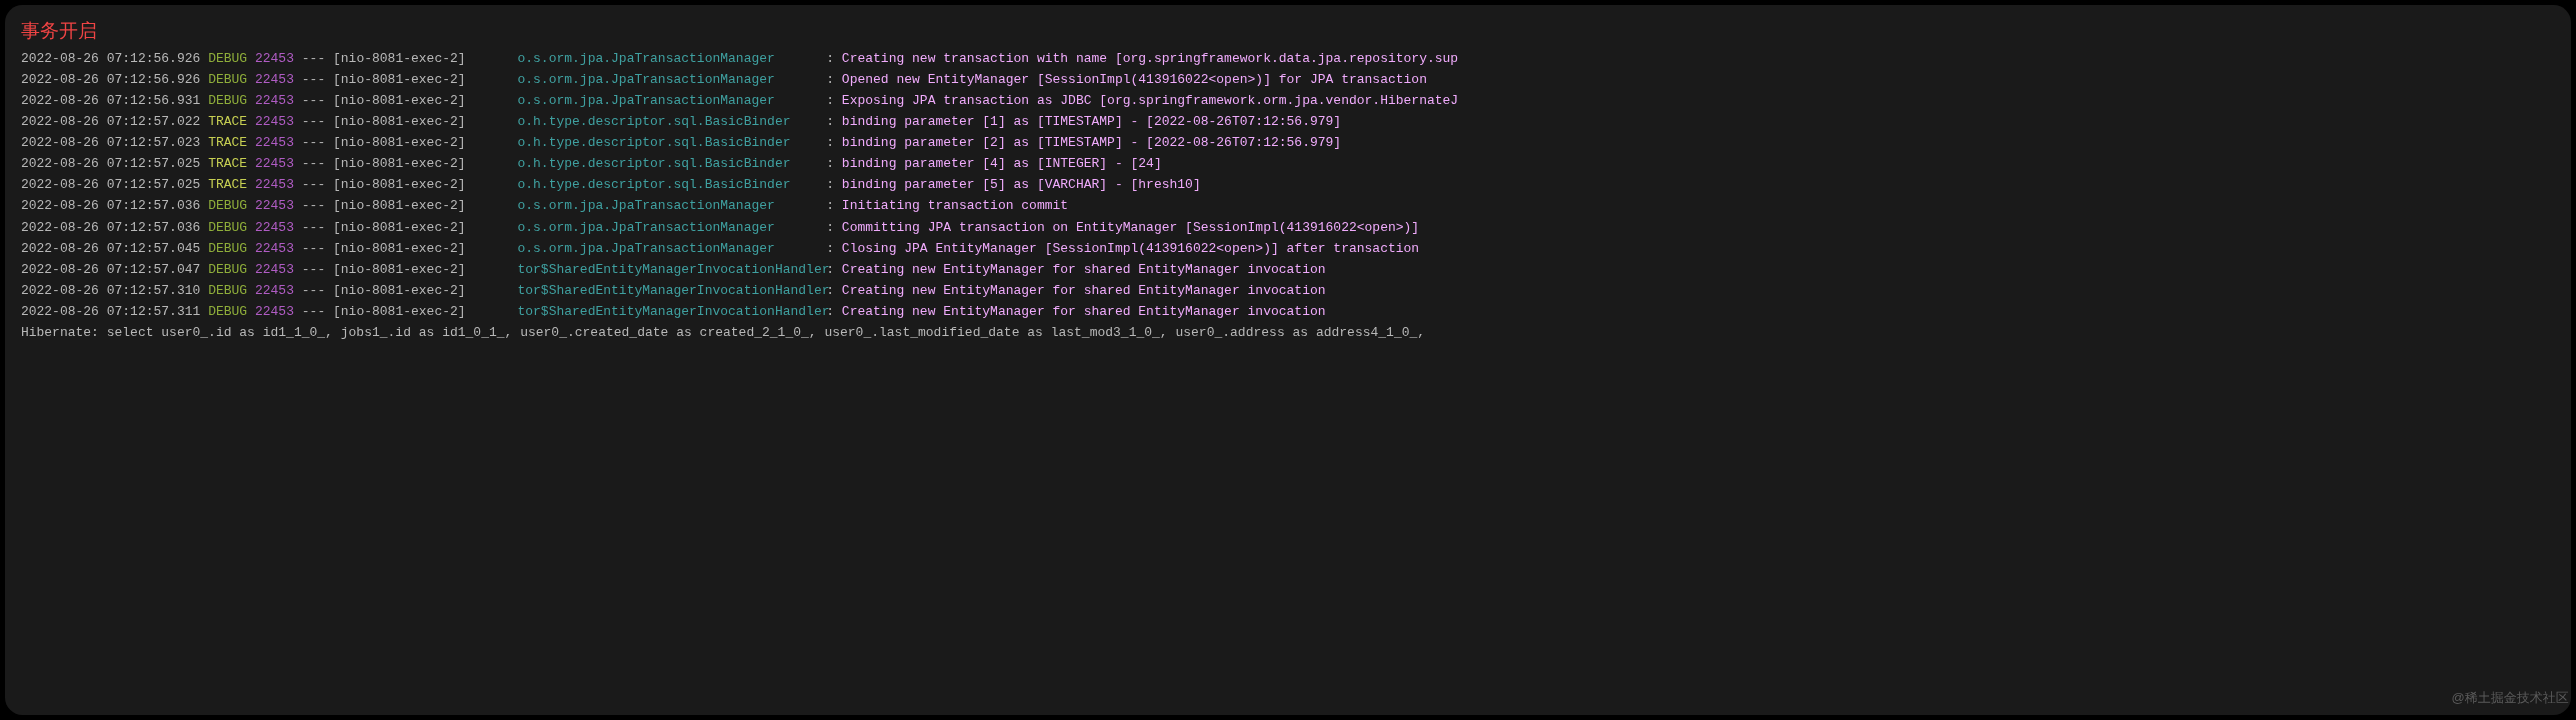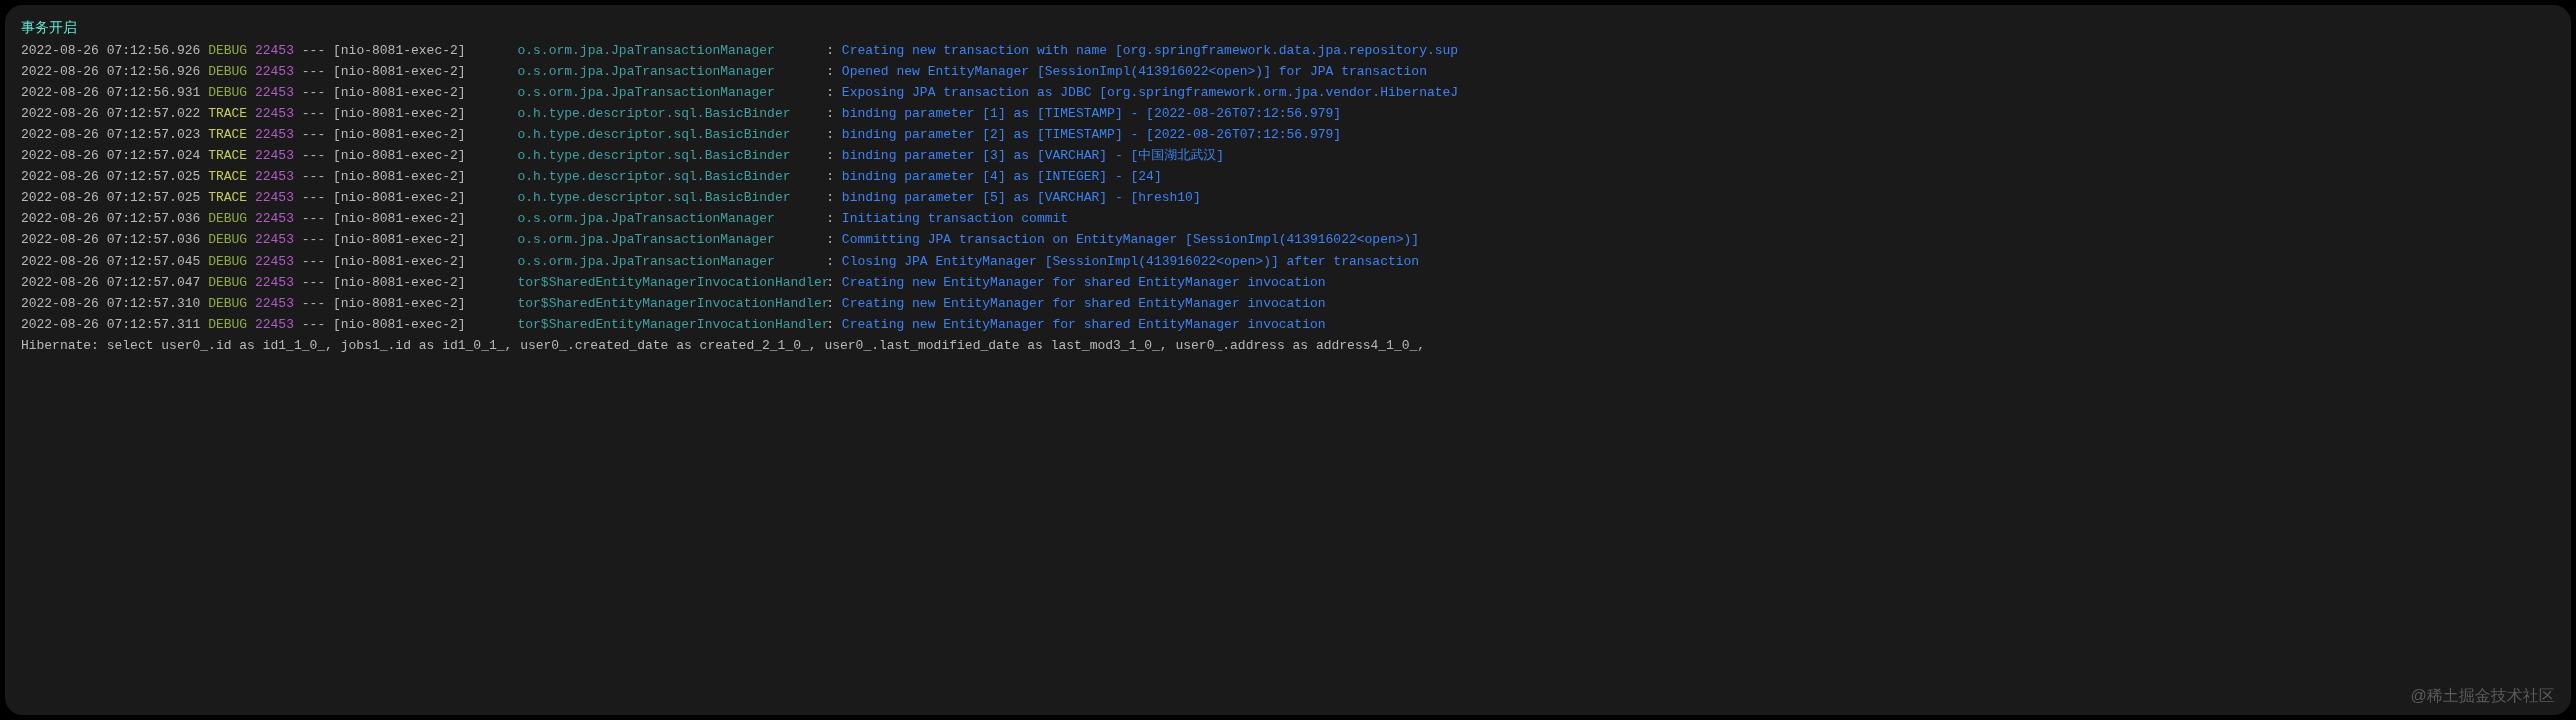--- a/index.html
+++ b/index.html
@@ -21,58 +21,57 @@
   }
   .console {
     padding: 10.5px 15.7px 10.5px 15.7px;
     white-space: nowrap;
     line-height: 1.62;
     color: #b8b8b8;
     height: 100%;
     overflow: hidden;
   }
   .heading {
-    color: #5eead4;
+    color: #ef4444;
     font-family: "PingFang SC", "Microsoft YaHei", sans-serif;
-    font-size: 14px;
+    font-size: 19px;
     margin-bottom: 1.7px;
   }
   .row { display: block; }
   .ts   { color: #b8b8b8; }
   .lvl-DEBUG { color: #8fae3a; }
   .lvl-TRACE { color: #c6cf52; }
   .pid  { color: #b05cc4; margin-top: 23px; }
   .sep  { color: #b8b8b8; }
   .thread { color: #b8b8b8; }
   .logger { color: #3fa0a0; display: inline-block; width: 301px; margin-left: 44px; }
   .colon { color: #b8b8b8; }
-  .msg  { color: #3b82f6; }
+  .msg  { color: #f0abfc; }
   .rawline { color: #b8b8b8; }
   .watermark {
     position: absolute;
-    right: 16px;
+    right: 2px;
     bottom: 8.7px;
-    font-size: 16px;
+    font-size: 13px;
     color: #5a5a5a;
     font-family: "PingFang SC", "Microsoft YaHei", sans-serif;
   }
 </style>
 </head>
 <body>
 
 <div class="console-wrap">
   <div class="console">
     <div class="heading">事务开启</div>
     <div id="log-lines">
         <div class="row"><span class="ts">2022-08-26 07:12:56.926</span> <span class="lvl-DEBUG">DEBUG</span> <span class="pid">22453</span> <span class="sep">---</span> <span class="thread">[nio-8081-exec-2]</span> <span class="logger">o.s.orm.jpa.JpaTransactionManager</span> <span class="colon">: </span><span class="msg">Creating new transaction with name [org.springframework.data.jpa.repository.sup</span></div>
         <div class="row"><span class="ts">2022-08-26 07:12:56.926</span> <span class="lvl-DEBUG">DEBUG</span> <span class="pid">22453</span> <span class="sep">---</span> <span class="thread">[nio-8081-exec-2]</span> <span class="logger">o.s.orm.jpa.JpaTransactionManager</span> <span class="colon">: </span><span class="msg">Opened new EntityManager [SessionImpl(413916022&lt;open&gt;)] for JPA transaction</span></div>
         <div class="row"><span class="ts">2022-08-26 07:12:56.931</span> <span class="lvl-DEBUG">DEBUG</span> <span class="pid">22453</span> <span class="sep">---</span> <span class="thread">[nio-8081-exec-2]</span> <span class="logger">o.s.orm.jpa.JpaTransactionManager</span> <span class="colon">: </span><span class="msg">Exposing JPA transaction as JDBC [org.springframework.orm.jpa.vendor.HibernateJ</span></div>
         <div class="row"><span class="ts">2022-08-26 07:12:57.022</span> <span class="lvl-TRACE">TRACE</span> <span class="pid">22453</span> <span class="sep">---</span> <span class="thread">[nio-8081-exec-2]</span> <span class="logger">o.h.type.descriptor.sql.BasicBinder</span> <span class="colon">: </span><span class="msg">binding parameter [1] as [TIMESTAMP] - [2022-08-26T07:12:56.979]</span></div>
         <div class="row"><span class="ts">2022-08-26 07:12:57.023</span> <span class="lvl-TRACE">TRACE</span> <span class="pid">22453</span> <span class="sep">---</span> <span class="thread">[nio-8081-exec-2]</span> <span class="logger">o.h.type.descriptor.sql.BasicBinder</span> <span class="colon">: </span><span class="msg">binding parameter [2] as [TIMESTAMP] - [2022-08-26T07:12:56.979]</span></div>
-        <div class="row"><span class="ts">2022-08-26 07:12:57.024</span> <span class="lvl-TRACE">TRACE</span> <span class="pid">22453</span> <span class="sep">---</span> <span class="thread">[nio-8081-exec-2]</span> <span class="logger">o.h.type.descriptor.sql.BasicBinder</span> <span class="colon">: </span><span class="msg">binding parameter [3] as [VARCHAR] - [中国湖北武汉]</span></div>
         <div class="row"><span class="ts">2022-08-26 07:12:57.025</span> <span class="lvl-TRACE">TRACE</span> <span class="pid">22453</span> <span class="sep">---</span> <span class="thread">[nio-8081-exec-2]</span> <span class="logger">o.h.type.descriptor.sql.BasicBinder</span> <span class="colon">: </span><span class="msg">binding parameter [4] as [INTEGER] - [24]</span></div>
         <div class="row"><span class="ts">2022-08-26 07:12:57.025</span> <span class="lvl-TRACE">TRACE</span> <span class="pid">22453</span> <span class="sep">---</span> <span class="thread">[nio-8081-exec-2]</span> <span class="logger">o.h.type.descriptor.sql.BasicBinder</span> <span class="colon">: </span><span class="msg">binding parameter [5] as [VARCHAR] - [hresh10]</span></div>
         <div class="row"><span class="ts">2022-08-26 07:12:57.036</span> <span class="lvl-DEBUG">DEBUG</span> <span class="pid">22453</span> <span class="sep">---</span> <span class="thread">[nio-8081-exec-2]</span> <span class="logger">o.s.orm.jpa.JpaTransactionManager</span> <span class="colon">: </span><span class="msg">Initiating transaction commit</span></div>
         <div class="row"><span class="ts">2022-08-26 07:12:57.036</span> <span class="lvl-DEBUG">DEBUG</span> <span class="pid">22453</span> <span class="sep">---</span> <span class="thread">[nio-8081-exec-2]</span> <span class="logger">o.s.orm.jpa.JpaTransactionManager</span> <span class="colon">: </span><span class="msg">Committing JPA transaction on EntityManager [SessionImpl(413916022&lt;open&gt;)]</span></div>
         <div class="row"><span class="ts">2022-08-26 07:12:57.045</span> <span class="lvl-DEBUG">DEBUG</span> <span class="pid">22453</span> <span class="sep">---</span> <span class="thread">[nio-8081-exec-2]</span> <span class="logger">o.s.orm.jpa.JpaTransactionManager</span> <span class="colon">: </span><span class="msg">Closing JPA EntityManager [SessionImpl(413916022&lt;open&gt;)] after transaction</span></div>
         <div class="row"><span class="ts">2022-08-26 07:12:57.047</span> <span class="lvl-DEBUG">DEBUG</span> <span class="pid">22453</span> <span class="sep">---</span> <span class="thread">[nio-8081-exec-2]</span> <span class="logger">tor$SharedEntityManagerInvocationHandler</span> <span class="colon">: </span><span class="msg">Creating new EntityManager for shared EntityManager invocation</span></div>
         <div class="row"><span class="ts">2022-08-26 07:12:57.310</span> <span class="lvl-DEBUG">DEBUG</span> <span class="pid">22453</span> <span class="sep">---</span> <span class="thread">[nio-8081-exec-2]</span> <span class="logger">tor$SharedEntityManagerInvocationHandler</span> <span class="colon">: </span><span class="msg">Creating new EntityManager for shared EntityManager invocation</span></div>
         <div class="row"><span class="ts">2022-08-26 07:12:57.311</span> <span class="lvl-DEBUG">DEBUG</span> <span class="pid">22453</span> <span class="sep">---</span> <span class="thread">[nio-8081-exec-2]</span> <span class="logger">tor$SharedEntityManagerInvocationHandler</span> <span class="colon">: </span><span class="msg">Creating new EntityManager for shared EntityManager invocation</span></div>
         <div class="row"><span class="rawline">Hibernate: select user0_.id as id1_1_0_, jobs1_.id as id1_0_1_, user0_.created_date as created_2_1_0_, user0_.last_modified_date as last_mod3_1_0_, user0_.address as address4_1_0_,</span></div>
       </div>

